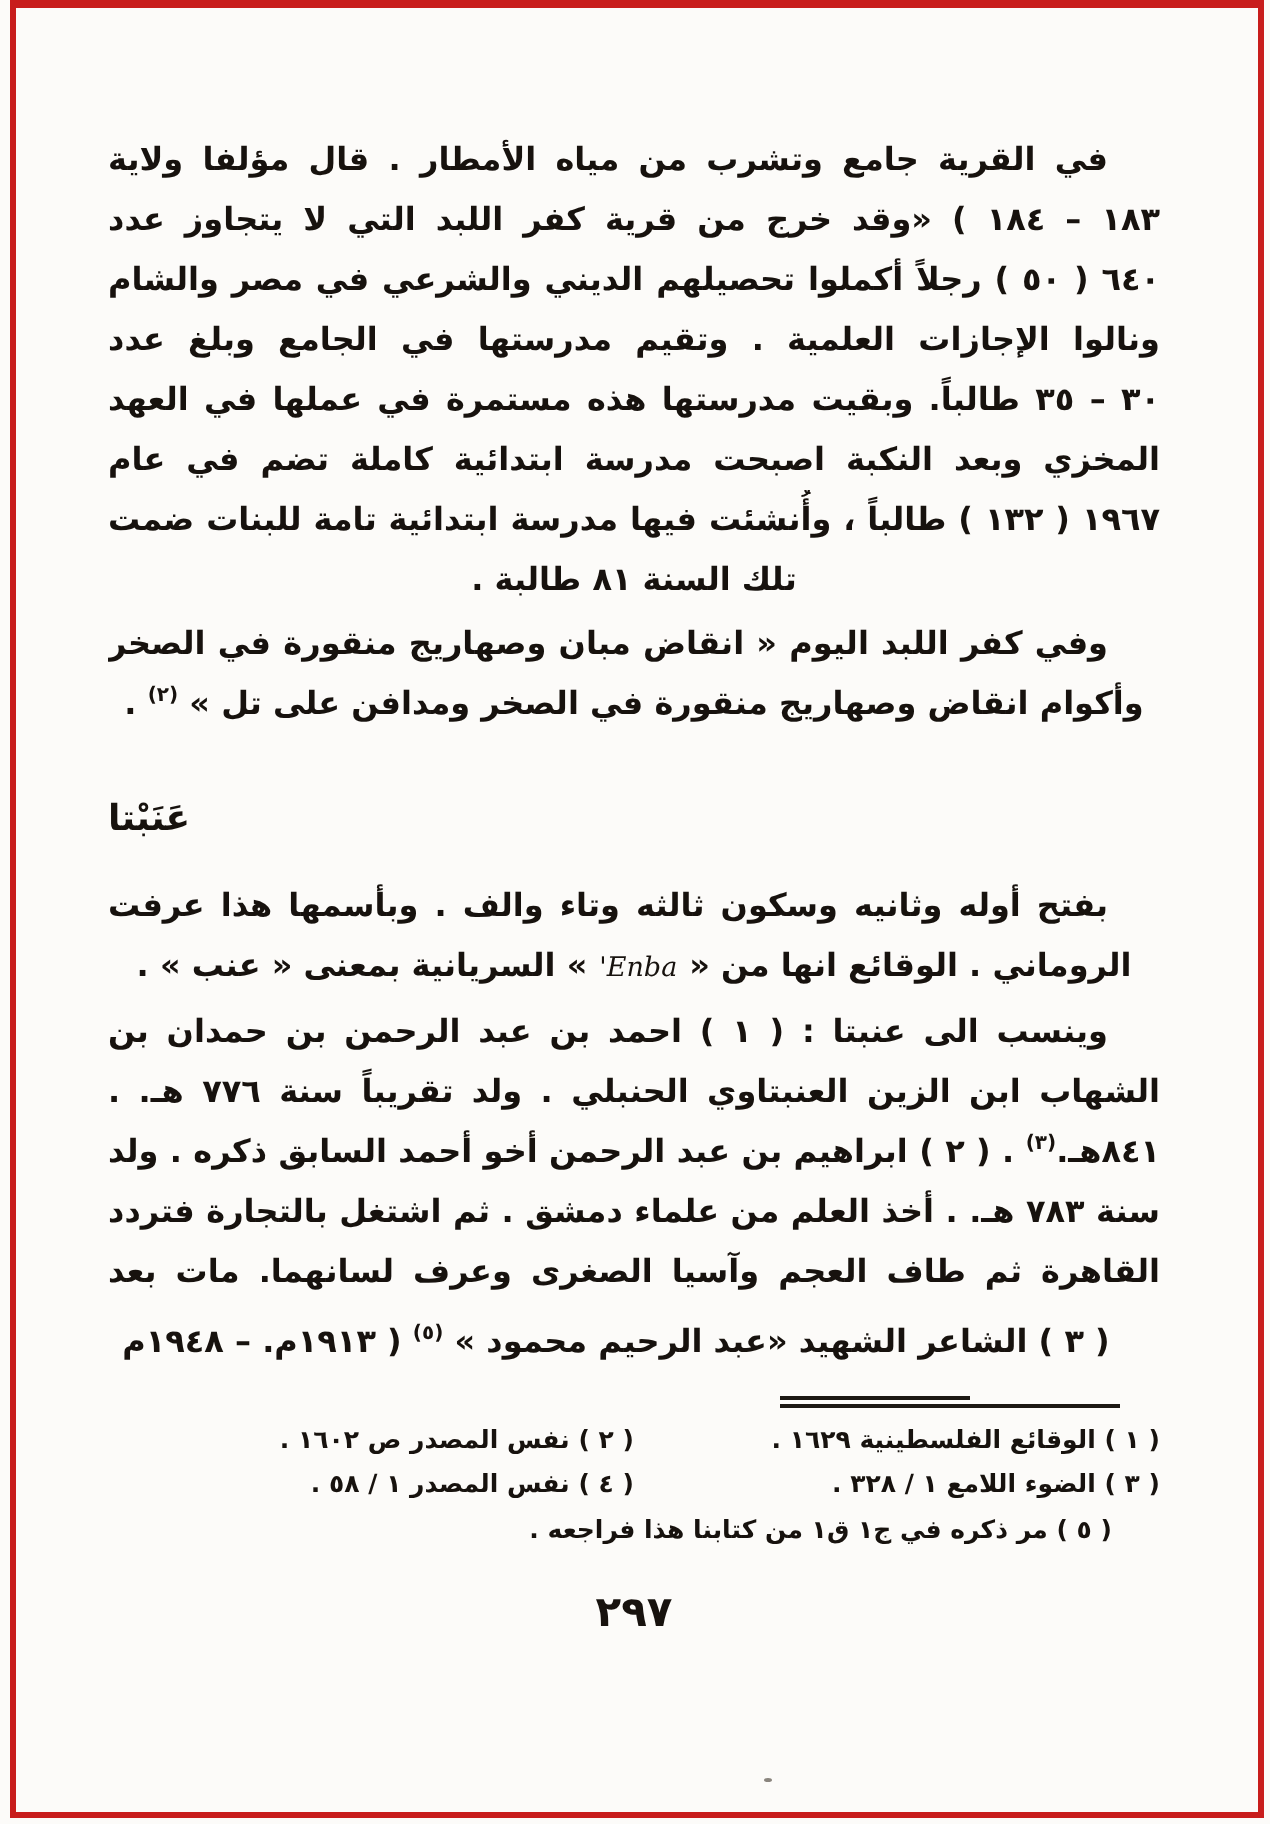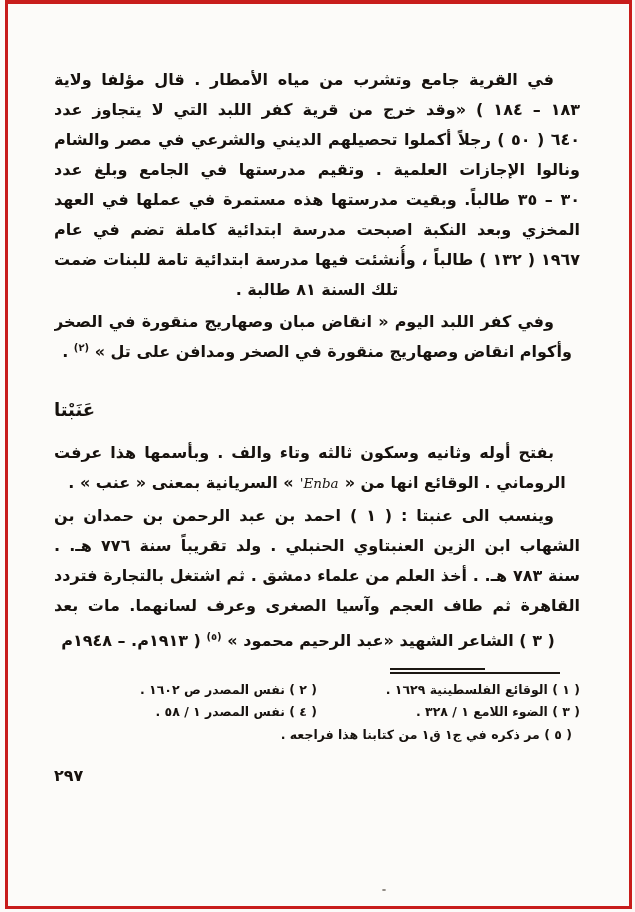--- a/index.html
+++ b/index.html
@@ -96,24 +96,24 @@
     margin-top: 3px;
     font-size: 12.5px;
     font-weight: 700;
   }
   .fn-row {
     display: flex;
     line-height: 22px;
   }
   .fn-cell-r { flex: 0 0 50%; }
   .fn-cell-l { flex: 1; }
-  .fn-5 { margin-right: 8px; line-height: 24px; }
+  .fn-5 { margin-right: 24px; line-height: 24px; }
   .page-num {
-    text-align: left;
-    font-size: 16px;
+    text-align: center;
+    font-size: 21px;
     font-weight: 700;
     margin-top: 18px;
     line-height: 22px;
   }
   .ink-speck {
     position: absolute;
     left: 382px; top: 889px;
     width: 4px; height: 2px;
     background: #8a857e;
     border-radius: 50%;
@@ -148,20 +148,22 @@
     <span class="heading">عَنَبْتا</span>
 
     <div class="para mt-p3">
       <span class="line just indent">بفتح أوله وثانيه وسكون ثالثه وتاء والف . وبأسمها هذا عرفت في العهد</span>
       <span class="line"><span>الروماني . الوقائع انها من «</span><span class="latin">'Enba</span><span>» السريانية بمعنى « عنب » .</span></span>
     </div>
 
     <div class="para mt-p4">
       <span class="line just indent">وينسب الى عنبتا : ( ١ ) احمد بن عبد الرحمن بن حمدان بن حميـــد</span>
       <span class="line just">الشهاب ابن الزين العنبتاوي الحنبلي . ولد تقريباً سنة ٧٧٦ هـ. . وتوفي عام</span>
+      <span class="line just"><span>٨٤١هـ.</span><span class="sup">(٣)</span>
+        <span>. ( ٢ ) ابراهيم بن عبد الرحمن أخو أحمد السابق ذكره . ولد</span></span>
       <span class="line just">سنة ٧٨٣ هـ. . أخذ العلم من علماء دمشق . ثم اشتغل بالتجارة فتردد الى</span>
       <span class="line just"><span>القاهرة ثم طاف العجم وآسيا الصغرى وعرف لسانهما. مات بعد سنة ٨٥٠</span></span>
       <span class="line mt-l6 indent-sm"><span>( ٣ ) الشاعر الشهيد «عبد الرحيم محمود »</span>
         <span class="sup">(٥)</span>
         <span>( ١٩١٣م. – ١٩٤٨م ).</span></span>
     </div>
 
     <div class="fn-sep-wrap">
       <div class="fn-sep-small"></div>
       <div class="fn-sep-main"></div>

